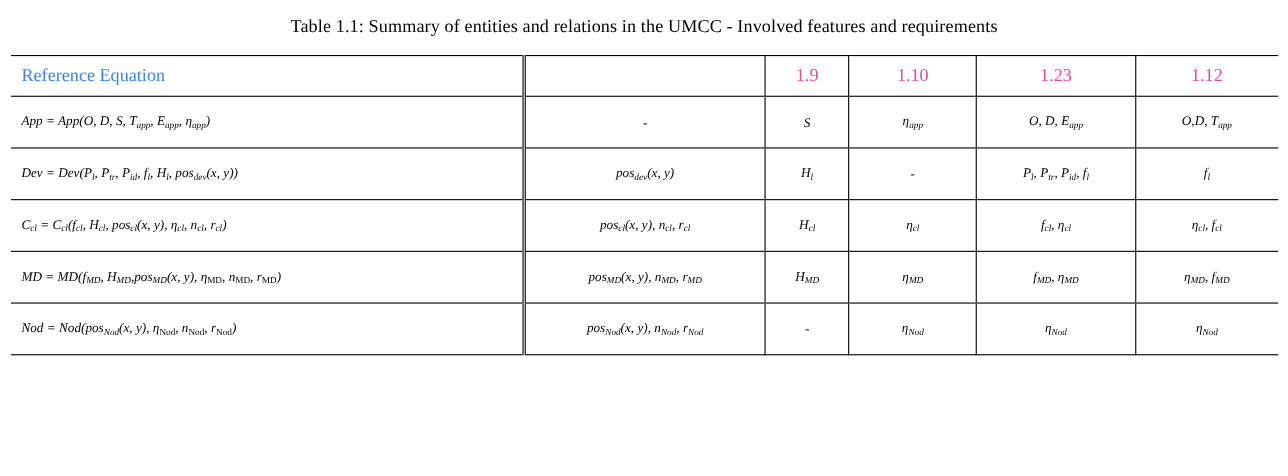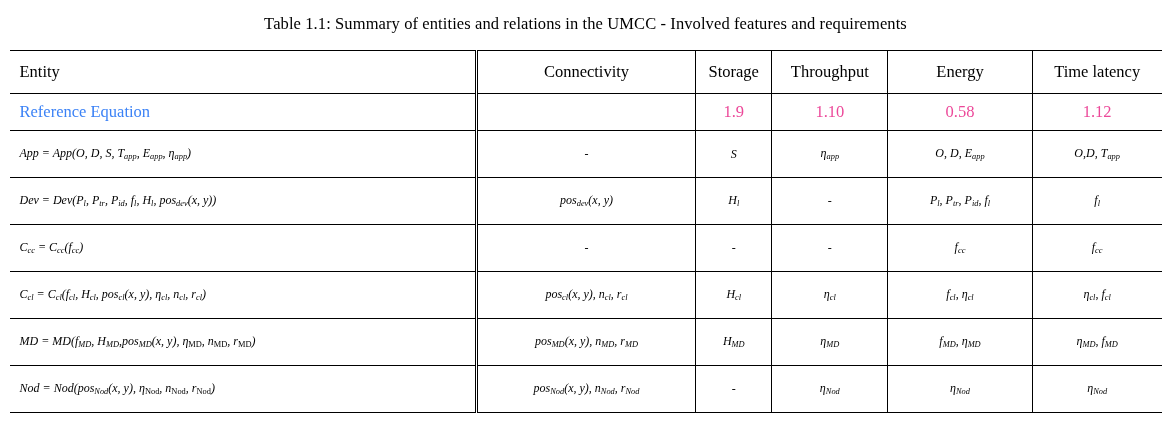--- a/index.html
+++ b/index.html
@@ -123,35 +123,27 @@
     <colgroup>
       <col class="c-entity">
       <col class="c-conn">
       <col class="c-store">
       <col class="c-thru">
       <col class="c-energy">
       <col class="c-lat">
     </colgroup>
     <tbody>
 
-      <tr class="hdr rule-top">
-        <td class="col-entity">Entity</td>
-        <td class="col-conn">Connectivity</td>
-        <td class="col-store">Storage</td>
-        <td class="col-thru">Throughput</td>
-        <td class="col-energy">Energy</td>
-        <td class="col-lat">Time latency</td>
-      </tr>
 
       <tr class="refrow rule-thin">
         <td class="col-entity">Reference Equation</td>
         <td class="col-conn"></td>
         <td class="col-store">1.9</td>
         <td class="col-thru">1.10</td>
-        <td class="col-energy">0.58</td>
+        <td class="col-energy">1.23</td>
         <td class="col-lat">1.12</td>
       </tr>
 
       <tr class="datarow rule-thin">
         <td class="col-entity">
           <span class="nowrap"><i class="v">App</i> = <i class="v">App</i>(<i class="v">O</i>, <i class="v">D</i>, <i class="v">S</i>, <i class="v">T</i><span class="sub">app</span>, <i class="v">E</i><span class="sub">app</span>, <i class="v">η</i><span class="sub">app</span>)</span>
         </td>
         <td class="col-conn"><span class="up">-</span></td>
         <td class="col-store"><i class="v">S</i></td>
         <td class="col-thru"><i class="v">η</i><span class="sub">app</span></td>
@@ -163,30 +155,20 @@
         <td class="col-entity">
           <span class="nowrap"><i class="v">Dev</i> = <i class="v">Dev</i>(<i class="v">P</i><span class="sub">l</span>, <i class="v">P</i><span class="sub">tr</span>, <i class="v">P</i><span class="sub">id</span>, <i class="v">f</i><span class="sub">l</span>, <i class="v">H</i><span class="sub">l</span>, <i class="v">pos</i><span class="sub">dev</span>(<i class="v">x</i>, <i class="v">y</i>))</span>
         </td>
         <td class="col-conn"><i class="v">pos</i><span class="sub">dev</span>(<i class="v">x</i>, <i class="v">y</i>)</td>
         <td class="col-store"><i class="v">H</i><span class="sub">l</span></td>
         <td class="col-thru"><span class="up">-</span></td>
         <td class="col-energy"><i class="v">P</i><span class="sub">l</span>, <i class="v">P</i><span class="sub">tr</span>, <i class="v">P</i><span class="sub">id</span>, <i class="v">f</i><span class="sub">l</span></td>
         <td class="col-lat"><i class="v">f</i><span class="sub">l</span></td>
       </tr>
 
-      <tr class="datarow rule-thin">
-        <td class="col-entity">
-          <span class="nowrap"><i class="v">C</i><span class="sub">cc</span> = <i class="v">C</i><span class="sub">cc</span>(<i class="v">f</i><span class="sub">cc</span>)</span>
-        </td>
-        <td class="col-conn"><span class="up">-</span></td>
-        <td class="col-store"><span class="up">-</span></td>
-        <td class="col-thru"><span class="up">-</span></td>
-        <td class="col-energy"><i class="v">f</i><span class="sub">cc</span></td>
-        <td class="col-lat"><i class="v">f</i><span class="sub">cc</span></td>
-      </tr>
 
       <tr class="datarow rule-thin">
         <td class="col-entity">
           <span class="nowrap"><i class="v">C</i><span class="sub">cl</span> = <i class="v">C</i><span class="sub">cl</span>(<i class="v">f</i><span class="sub">cl</span>, <i class="v">H</i><span class="sub">cl</span>, <i class="v">pos</i><span class="sub">cl</span>(<i class="v">x</i>, <i class="v">y</i>), <i class="v">η</i><span class="sub">cl</span>, <i class="v">n</i><span class="sub">cl</span>, <i class="v">r</i><span class="sub">cl</span>)</span>
         </td>
         <td class="col-conn"><i class="v">pos</i><span class="sub">cl</span>(<i class="v">x</i>, <i class="v">y</i>), <i class="v">n</i><span class="sub">cl</span>, <i class="v">r</i><span class="sub">cl</span></td>
         <td class="col-store"><i class="v">H</i><span class="sub">cl</span></td>
         <td class="col-thru"><i class="v">η</i><span class="sub">cl</span></td>
         <td class="col-energy"><i class="v">f</i><span class="sub">cl</span>, <i class="v">η</i><span class="sub">cl</span></td>
         <td class="col-lat"><i class="v">η</i><span class="sub">cl</span>, <i class="v">f</i><span class="sub">cl</span></td>

